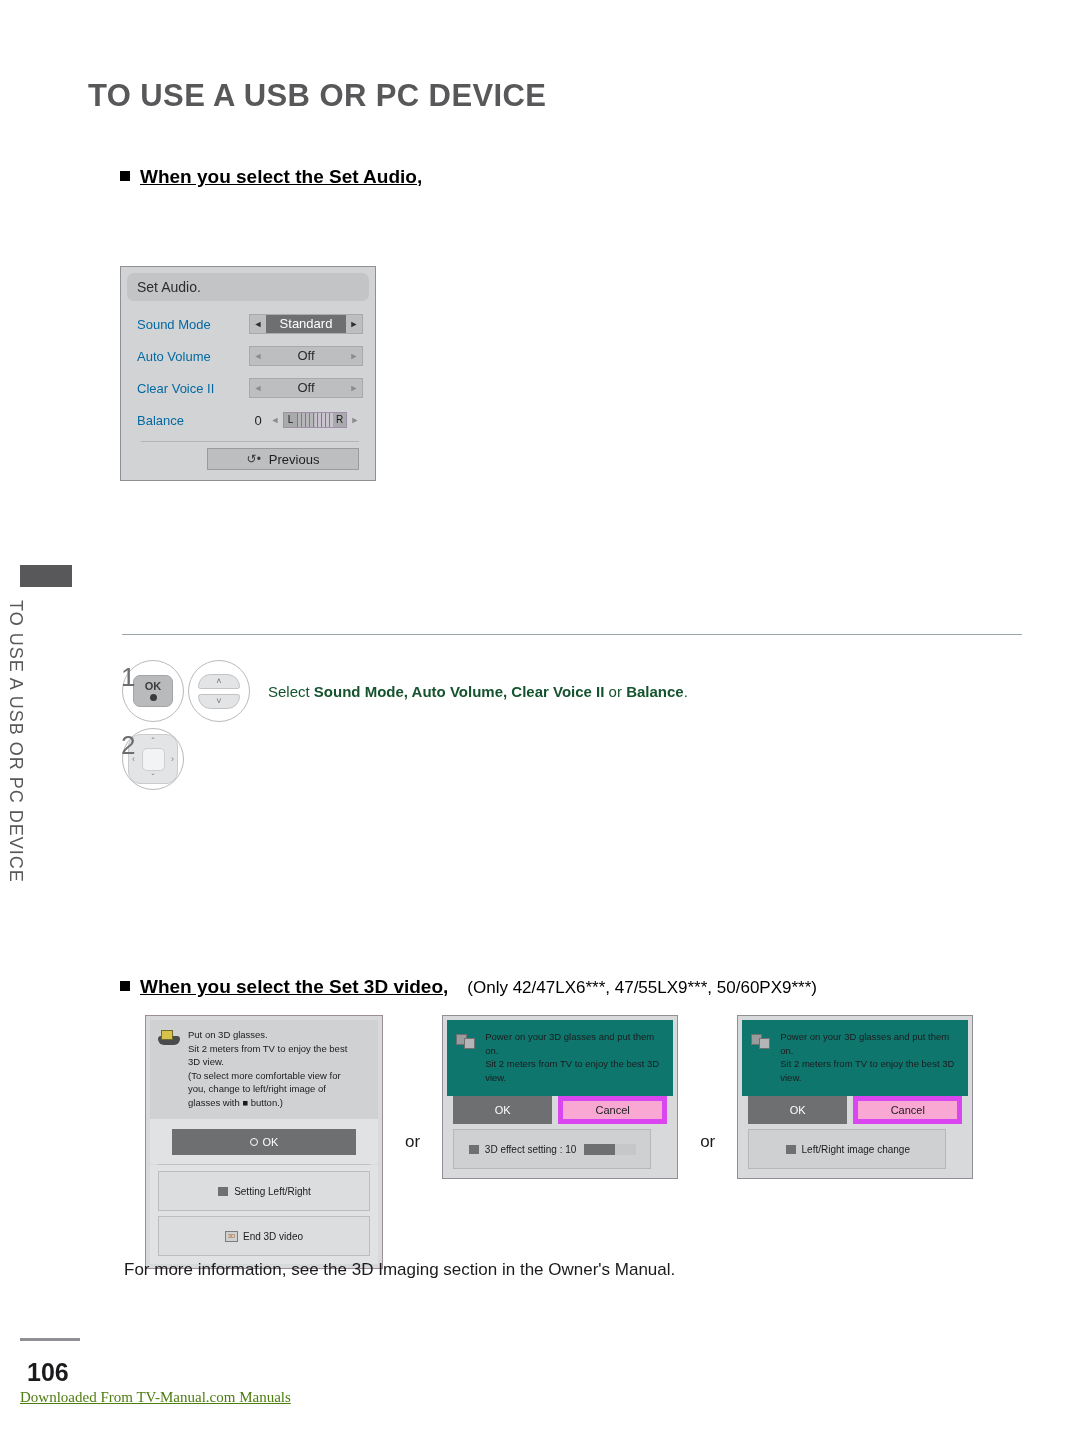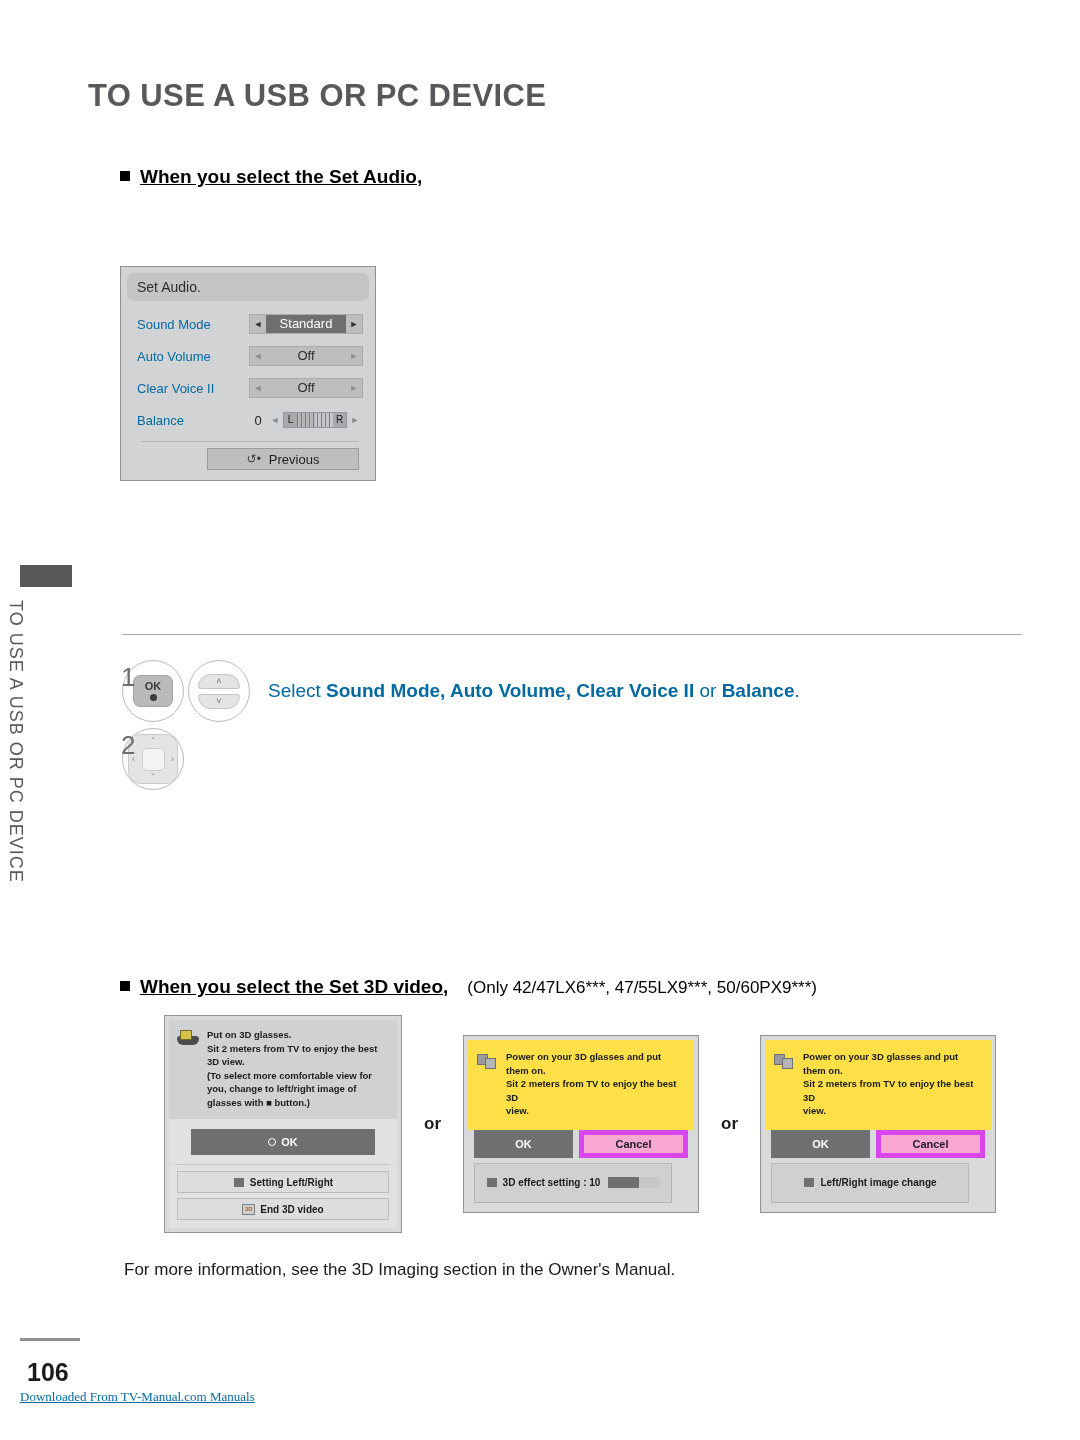--- a/index.html
+++ b/index.html
@@ -137,33 +137,33 @@
     width: 23px; height: 23px; background: #f2f3f4; border: 1px solid #cdced0;
     border-radius: 5px;
   }
   .nav-key i {
     position: absolute; font-size: 9px; color: #7d7e80; font-style: normal;
   }
   .nav-key i.up { top: 1px; left: 50%; transform: translateX(-50%); }
   .nav-key i.dn { bottom: 1px; left: 50%; transform: translateX(-50%); }
   .nav-key i.lf { left: 3px; top: 50%; transform: translateY(-50%); }
   .nav-key i.rt { right: 3px; top: 50%; transform: translateY(-50%); }
-  .step-text { font-size: 19px; color: #0369a1; }
+  .step-text { font-size: 15px; color: #14532d; }
   .step-text b { font-weight: bold; }
 
   
-  .row3d { position: absolute; left: 164px; top: 1015px; display: flex; align-items: center; font-weight: bold; }
+  .row3d { position: absolute; left: 145px; top: 1015px; display: flex; align-items: flex-start; }
   .or-sep { font-size: 17px; color: #1b1b1d; margin: 0 22px; align-self: center; }
 
   .d3 { background: #d8d9db; border: 1px solid #9a8e92; padding: 4px; }
   .d3a { width: 238px; }
   .d3b { width: 236px; border-color: #8e9093; }
 
   .d3-msg { display: flex; gap: 8px; padding: 8px 8px 10px 8px; background: #d0d1d3; }
-  .d3b .d3-msg { background: #fde047; padding: 10px 8px 12px 8px; }
+  .d3b .d3-msg { background: #0f766e; padding: 10px 8px 12px 8px; }
   .d3-ico { flex: none; width: 22px; height: 20px; position: relative; margin-top: 2px; }
   .glasses {
     position: absolute; left: 0; top: 6px; width: 22px; height: 9px;
     background: #4a4b4d; border-radius: 3px 3px 6px 6px;
   }
   .glasses:after {
     content: ""; position: absolute; left: 3px; top: -6px; width: 10px; height: 8px;
     background: #d8c24a; border: 1px solid #6a6b2d;
   }
   .cube { position: absolute; left: 1px; top: 2px; width: 20px; height: 16px; }
@@ -183,21 +183,21 @@
     height: 26px; background: #6e6f71; color: #fff; font-size: 11px;
     display: flex; align-items: center; justify-content: center; gap: 5px;
   }
   .ok-dot {
     width: 8px; height: 8px; border-radius: 50%; border: 1.5px solid #fff;
     display: inline-block;
   }
   .d3-hr { height: 1px; background: #c0c1c3; margin: 0 8px; }
   .d3-list { background: #e1e2e4; padding: 6px 8px 8px 8px; display: flex; flex-direction: column; gap: 5px; }
   .d3-item {
-    height: 22px; background: #dcdddf; border: 1px solid #bcbdbf;
+    height: 40px; background: #dcdddf; border: 1px solid #bcbdbf;
     font-size: 10px; color: #1b1b1d;
     display: flex; align-items: center; justify-content: center; gap: 5px;
   }
   .ico-3d {
     display: inline-block; width: 13px; height: 11px; background: #cfd0d2;
     border: 1px solid #7c7d7f; font-size: 6px; line-height: 9px; text-align: center;
     color: #b06a2a;
   }
 
   .d3-btns { display: flex; gap: 6px; padding: 0 6px 5px 6px; }
@@ -229,21 +229,21 @@
   .foot-rule {
     position: absolute; left: 20px; top: 1338px; width: 60px; height: 3px;
     background: #8e9093;
   }
   .page-num {
     position: absolute; left: 27px; top: 1358px;
     font-size: 25px; font-weight: bold; color: #1b1b1d;
   }
   .dl-note {
     position: absolute; left: 20px; top: 1389px;
-    font-size: 13px; color: #0369a1; font-family: "Liberation Serif", serif;
+    font-size: 15px; color: #4d7c0f; font-family: "Liberation Serif", serif;
     text-decoration: underline;
   }
 </style>
 </head>
 <body>
 
 <div class="page">
 
   <div class="page-title">TO USE A USB OR PC DEVICE</div>
 

